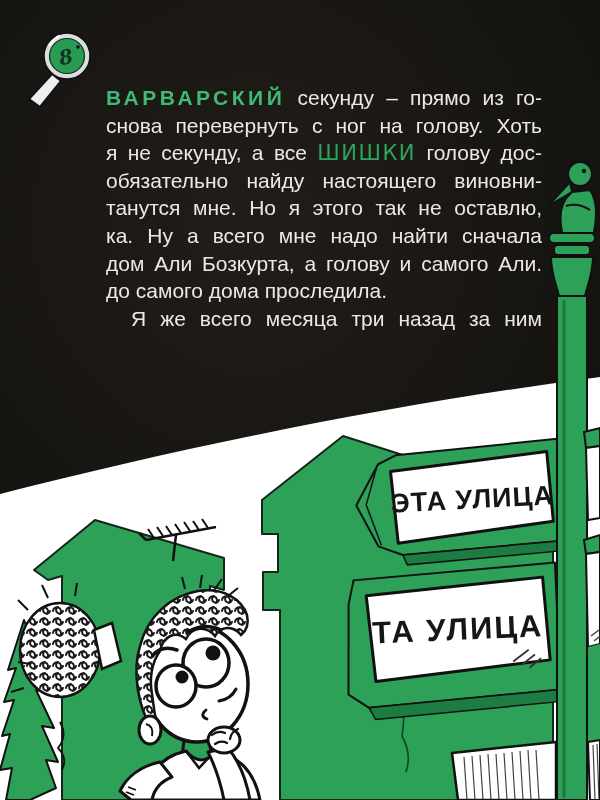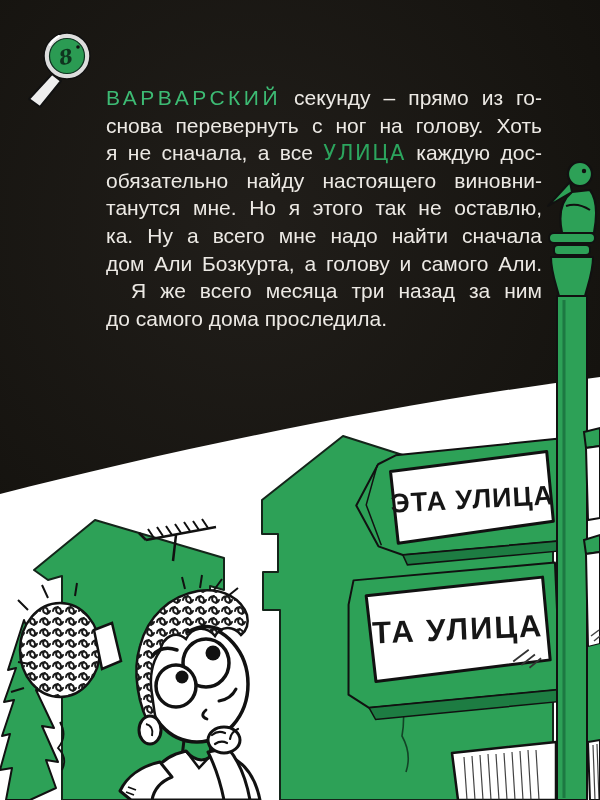--- a/index.html
+++ b/index.html
@@ -7,21 +7,21 @@
        background:radial-gradient(120% 95% at 42% 28%, #211e1a 0%, #15130f 52%, #0a0908 100%);
        font-family:"Liberation Sans", sans-serif;}
   .page{position:relative;width:600px;height:800px;}
   .art{position:absolute;left:0;top:0;width:600px;height:800px;display:block;}
   
   .story{position:absolute;left:106px;top:84px;width:436px;color:#ece9e4;
          font-size:21px;line-height:27.6px;}
   .line{height:27.6px;white-space:normal;overflow:hidden;}
   .just{text-align:justify;text-align-last:justify;-moz-text-align-last:justify;}
   .ind{padding-left:25px;}
-  .acc1{color:#3dbb74;font-weight:normal;letter-spacing:3.5px;}
+  .acc1{color:#3dbb74;font-weight:bold;letter-spacing:3.5px;}
   .acc2{color:#2ca55e;font-family:"DejaVu Sans",sans-serif;letter-spacing:1.5px;}
   .sign-label{font-family:"Liberation Sans",sans-serif;font-weight:bold;fill:#161616;}
   .pagenum{font-family:"DejaVu Serif",serif;font-style:italic;font-weight:bold;fill:#10341f;}
 </style>
 </head>
 <body>
 
 <div class="page">
 
 <svg class="art" viewBox="0 0 600 800">
@@ -156,22 +156,22 @@
     <circle cx="67" cy="56" r="17.5" fill="#2b9b53" stroke="#0d3320" stroke-width="1.2"></circle>
     <circle cx="78" cy="47" r="1.8" fill="#111"></circle>
     <path d="M50,45 a22,22 0 0 1 9,-9" fill="none" stroke="#fff" stroke-width="2" stroke-linecap="round"></path>
     <text class="pagenum" x="66" y="64" font-size="20" text-anchor="middle" transform="rotate(-12 66 58)">8</text>
   </g>
 </svg>
 
 <div class="story">
       <div class="line just"><span class="acc1">ВАРВАРСКИЙ</span><span> секунду – прямо из го-</span></div>
       <div class="line just"><span>снова перевернуть с ног на голову. Хоть</span></div>
-      <div class="line just"><span>я не сначала, а все </span><span class="acc2">УЛИЦА</span><span> каждую дос-</span></div>
+      <div class="line just"><span>я не секунду, а все </span><span class="acc2">ШИШКИ</span><span> голову дос-</span></div>
       <div class="line just"><span>обязательно найду настоящего виновни-</span></div>
       <div class="line just"><span>танутся мне. Но я этого так не оставлю,</span></div>
       <div class="line just"><span>ка. Ну а всего мне надо найти сначала</span></div>
       <div class="line just"><span>дом Али Бозкурта, а голову и самого Али.</span></div>
+      <div class="line"><span>до самого дома проследила.</span></div>
       <div class="line just ind"><span>Я же всего месяца три назад за ним</span></div>
-      <div class="line"><span>до самого дома проследила.</span></div>
     </div>
 
 </div>
 
 </body></html>

